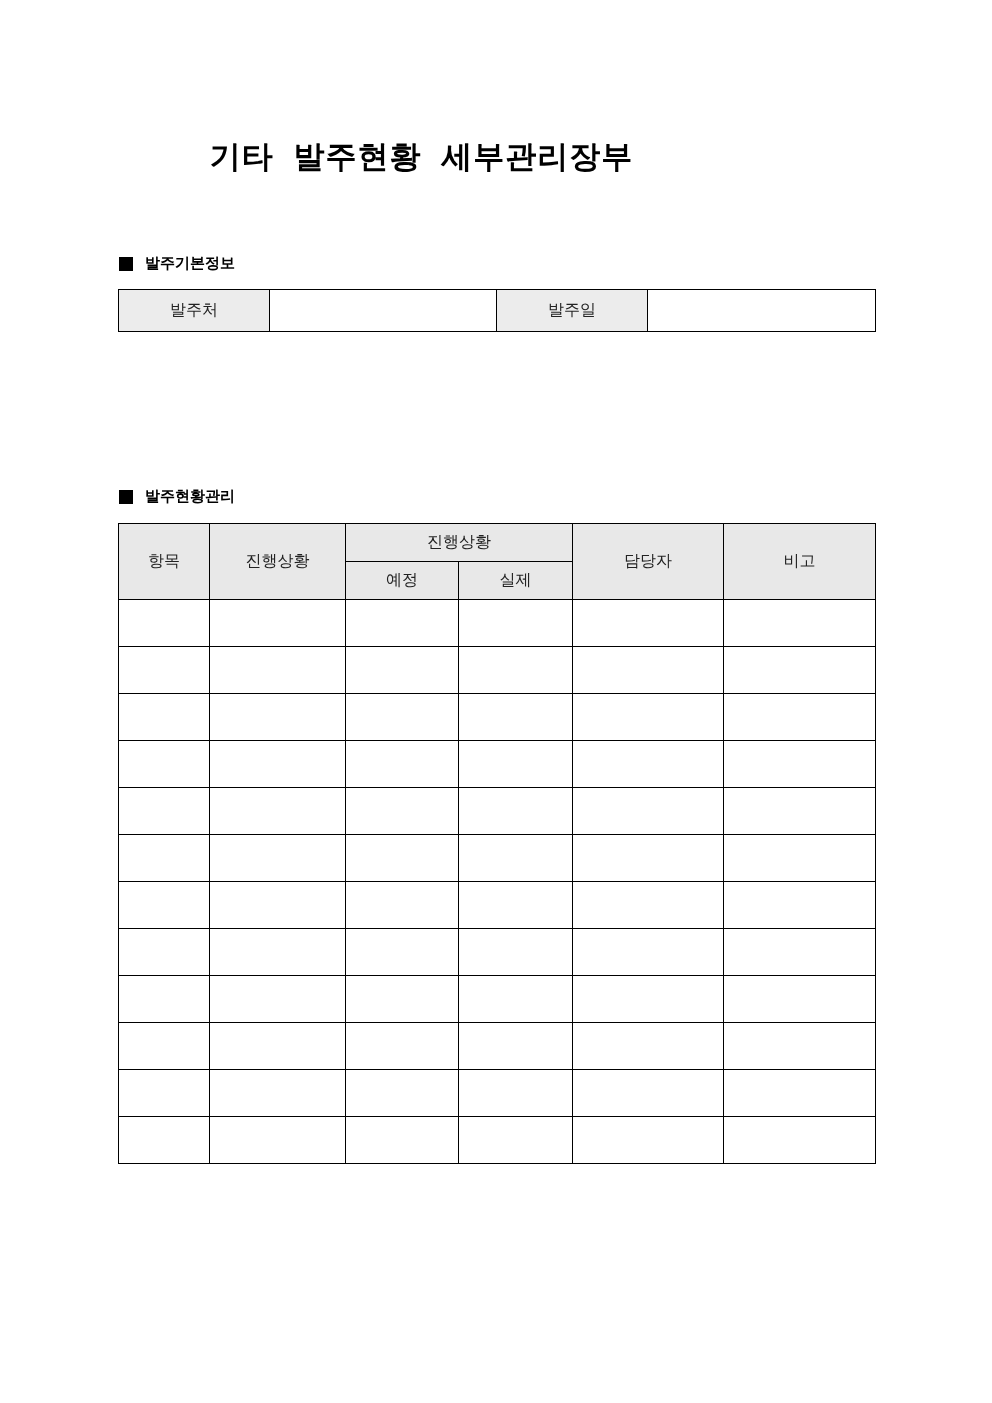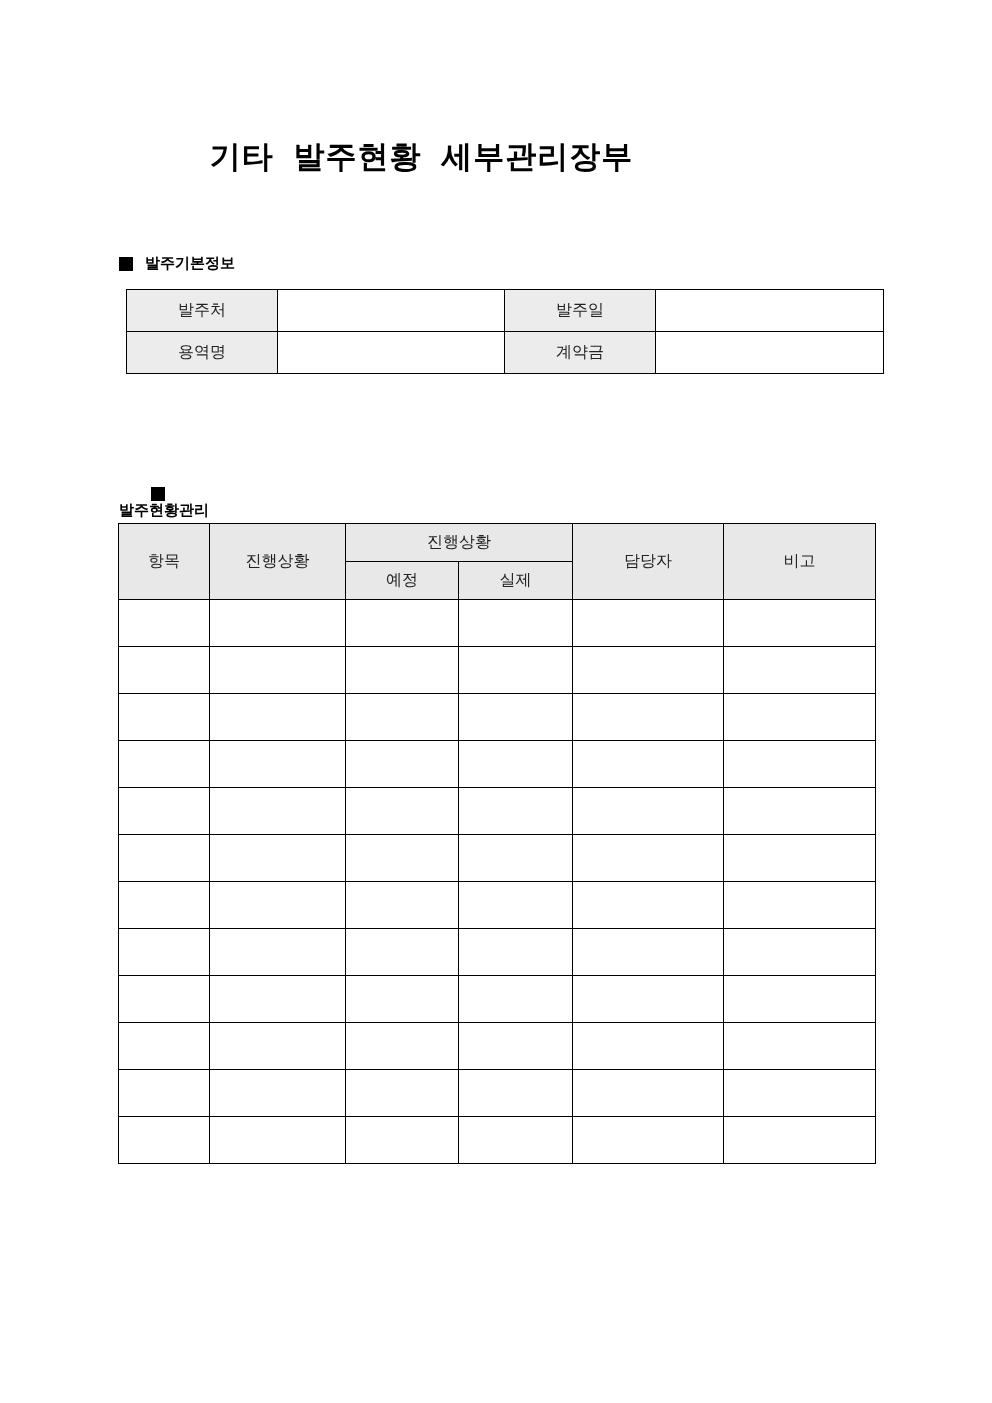--- a/index.html
+++ b/index.html
@@ -4,21 +4,21 @@
 <style>
   html, body { margin:0; padding:0; background:#ffffff; }
   body { width:992px; height:1403px; position:relative; font-family:"DejaVu Sans","Liberation Sans",sans-serif; color:#000; }
   .title { position:absolute; top:136px; left:0; width:843px; text-align:center; font-size:31px; font-weight:bold; letter-spacing:1px; word-spacing:8px; }
   .section-head { position:absolute; left:119px; font-size:15px; font-weight:bold; display:flex; align-items:center; }
   .section-head .sq { display:inline-block; width:14px; height:14px; background:#000; margin-right:12px; }
   table { position:absolute; border-collapse:collapse; table-layout:fixed; }
   td { border:1.3px solid #000; padding:0; text-align:center; font-size:16px; color:#222; }
   td.lbl { background:#ececec; }
   td.hdr { background:#e8e8e8;margin-top:16px; }
-  #info-table { left:126px; top:289px; width:757px;font-family:Liberation Mono, monospace; }
+  #info-table { left:118px; top:289px; width:757px;font-family:Liberation Mono, monospace; }
   #info-table td { height:41px; }
   #status-table { left:118px; top:523px; width:757px; }
   #status-table tr.h td { height:37px; }
   #status-table tr.r td { height:46px; }
 </style>
 </head>
 <body>
 
 <div class="title">기타  발주현황  세부관리장부</div>
 
@@ -34,30 +34,24 @@
       <col style="width:151px">
       <col style="width:228px">
   </colgroup>
   <tbody>
       <tr>
     <td class="lbl">발주처</td>
     <td></td>
     <td class="lbl">발주일</td>
     <td></td>
   </tr>
-  <tr>
-    <td class="lbl">용역명</td>
-    <td></td>
-    <td class="lbl">계약금</td>
-    <td></td>
-  </tr>
 </tbody>
   </table>
 
-<div class="section-head" style="top:487px;flex-direction:column;">
+<div class="section-head" style="top:487px;">
   <span class="sq"></span>
   <span>발주현황관리</span>
 </div>
 
 <table id="status-table">
   <colgroup>
     <col style="width:91px">
       <col style="width:136px">
       <col style="width:113px">
       <col style="width:114px">

